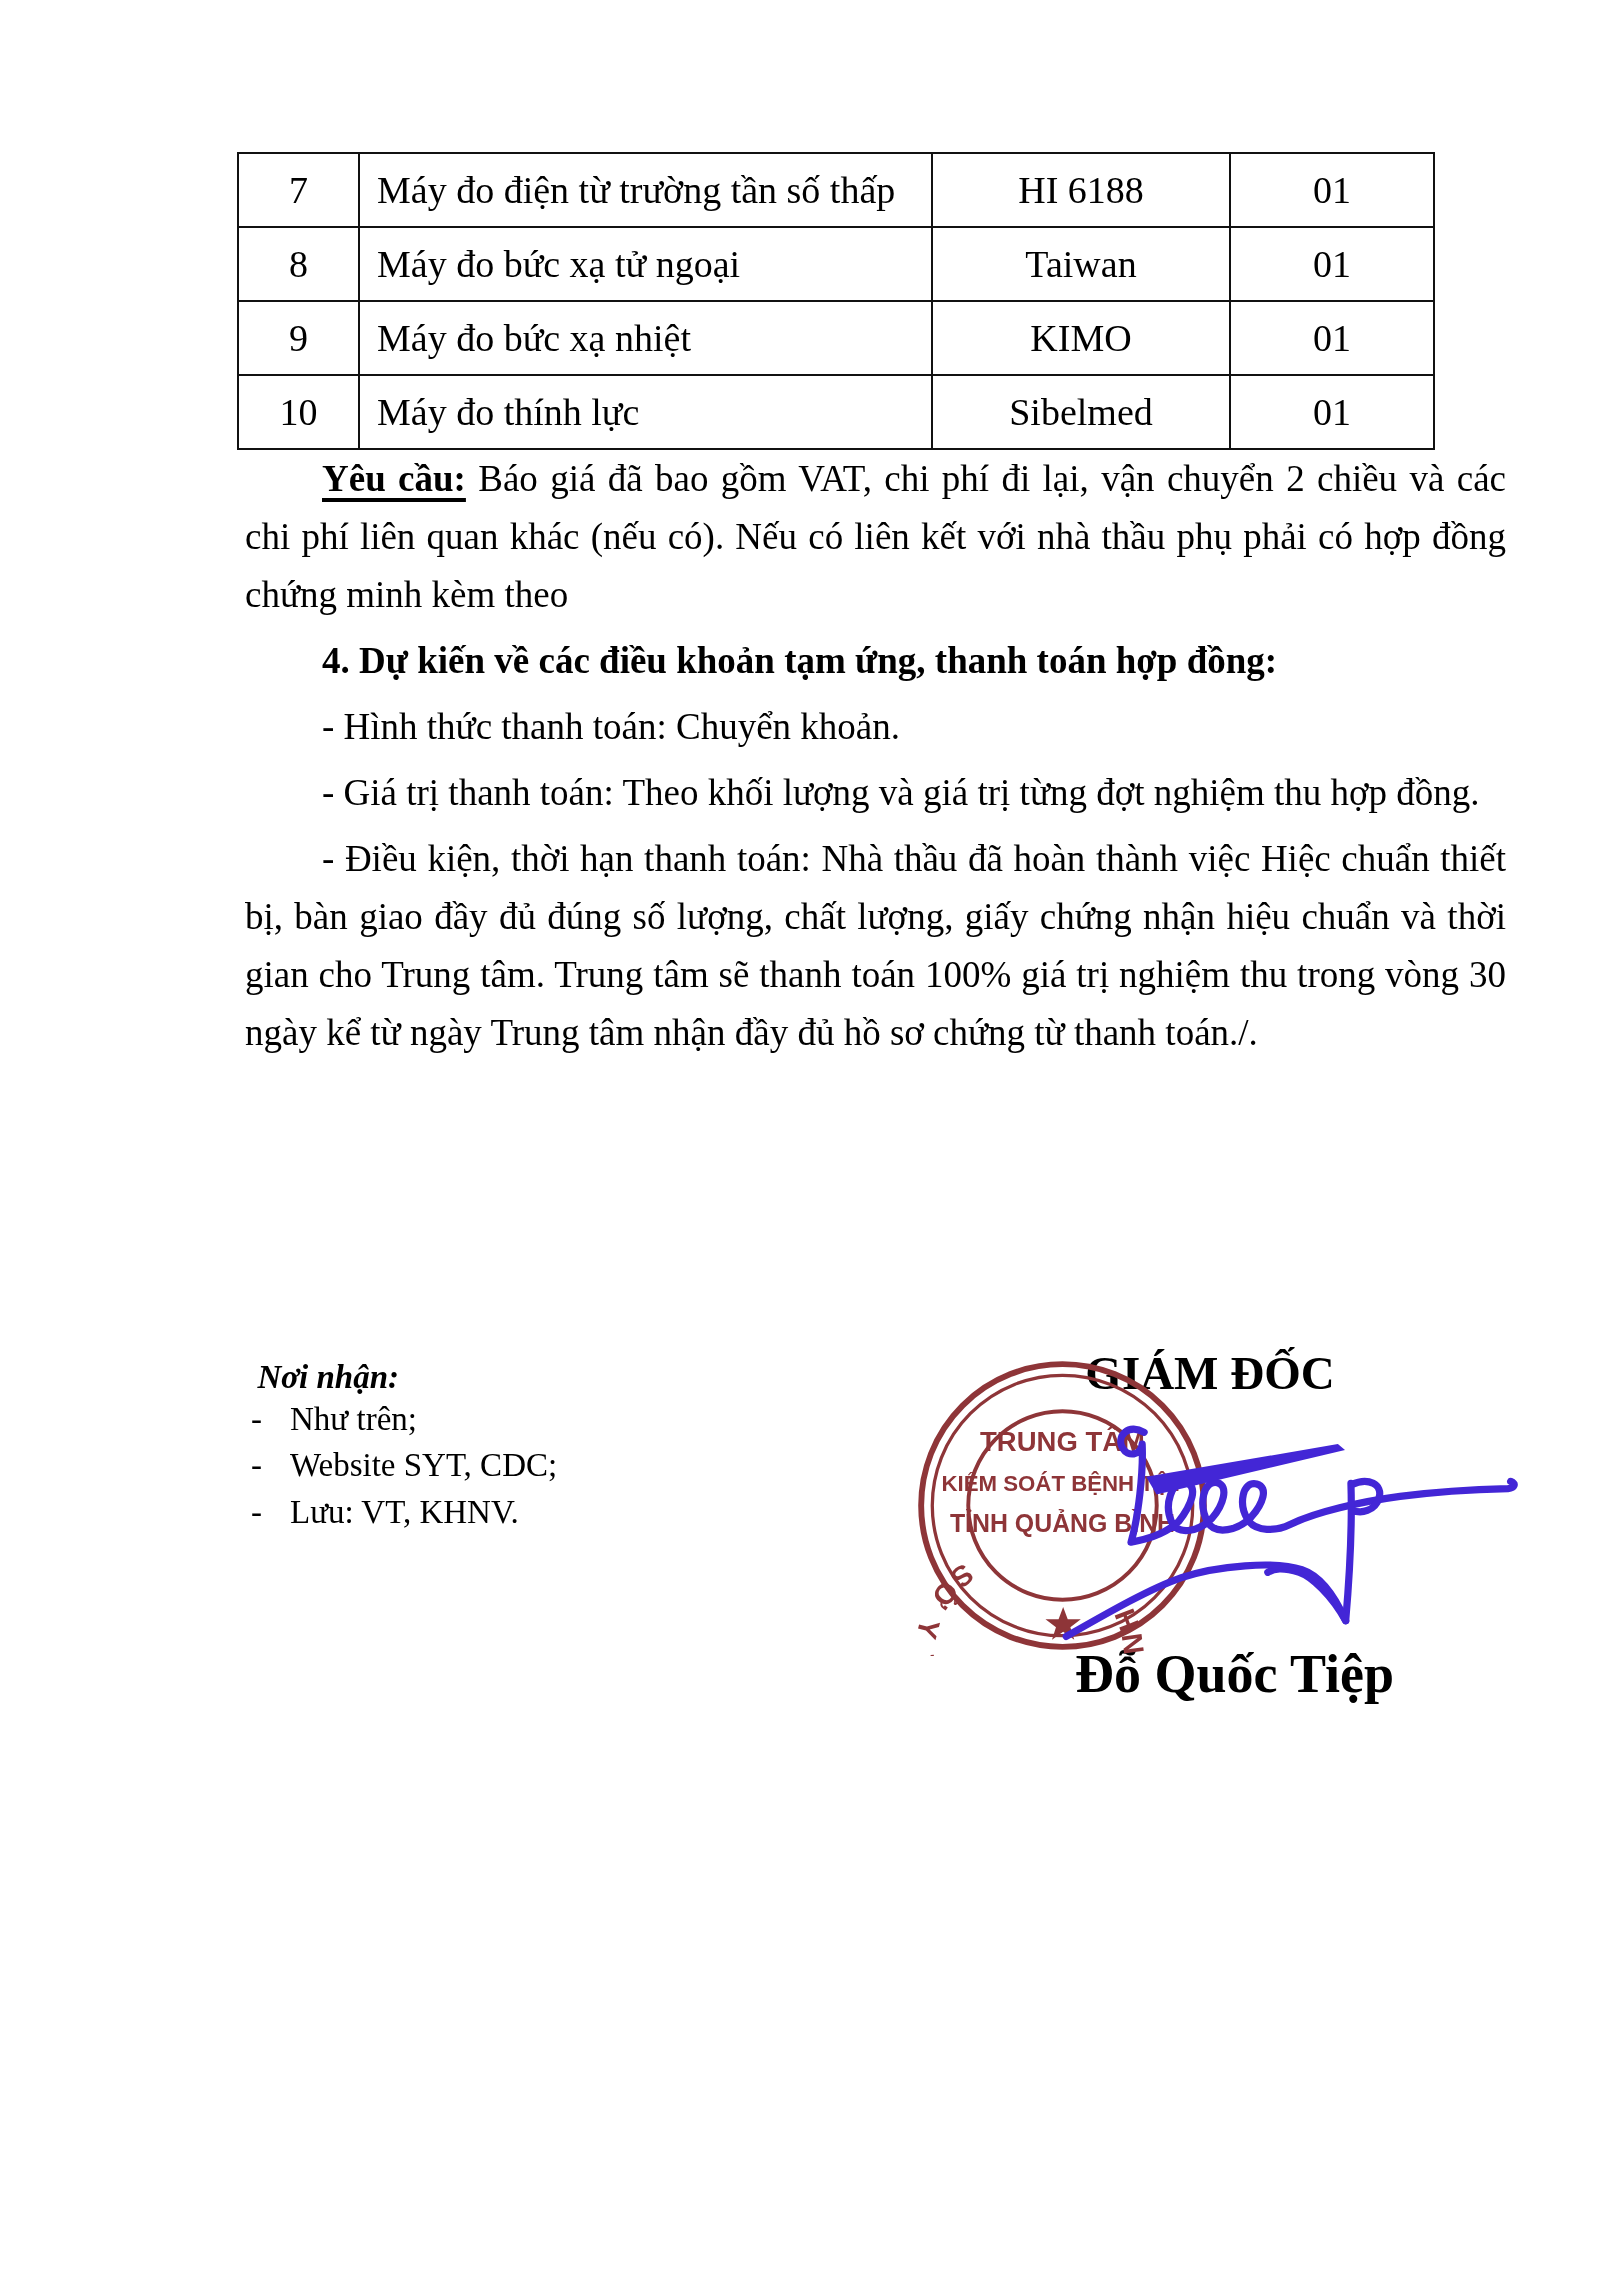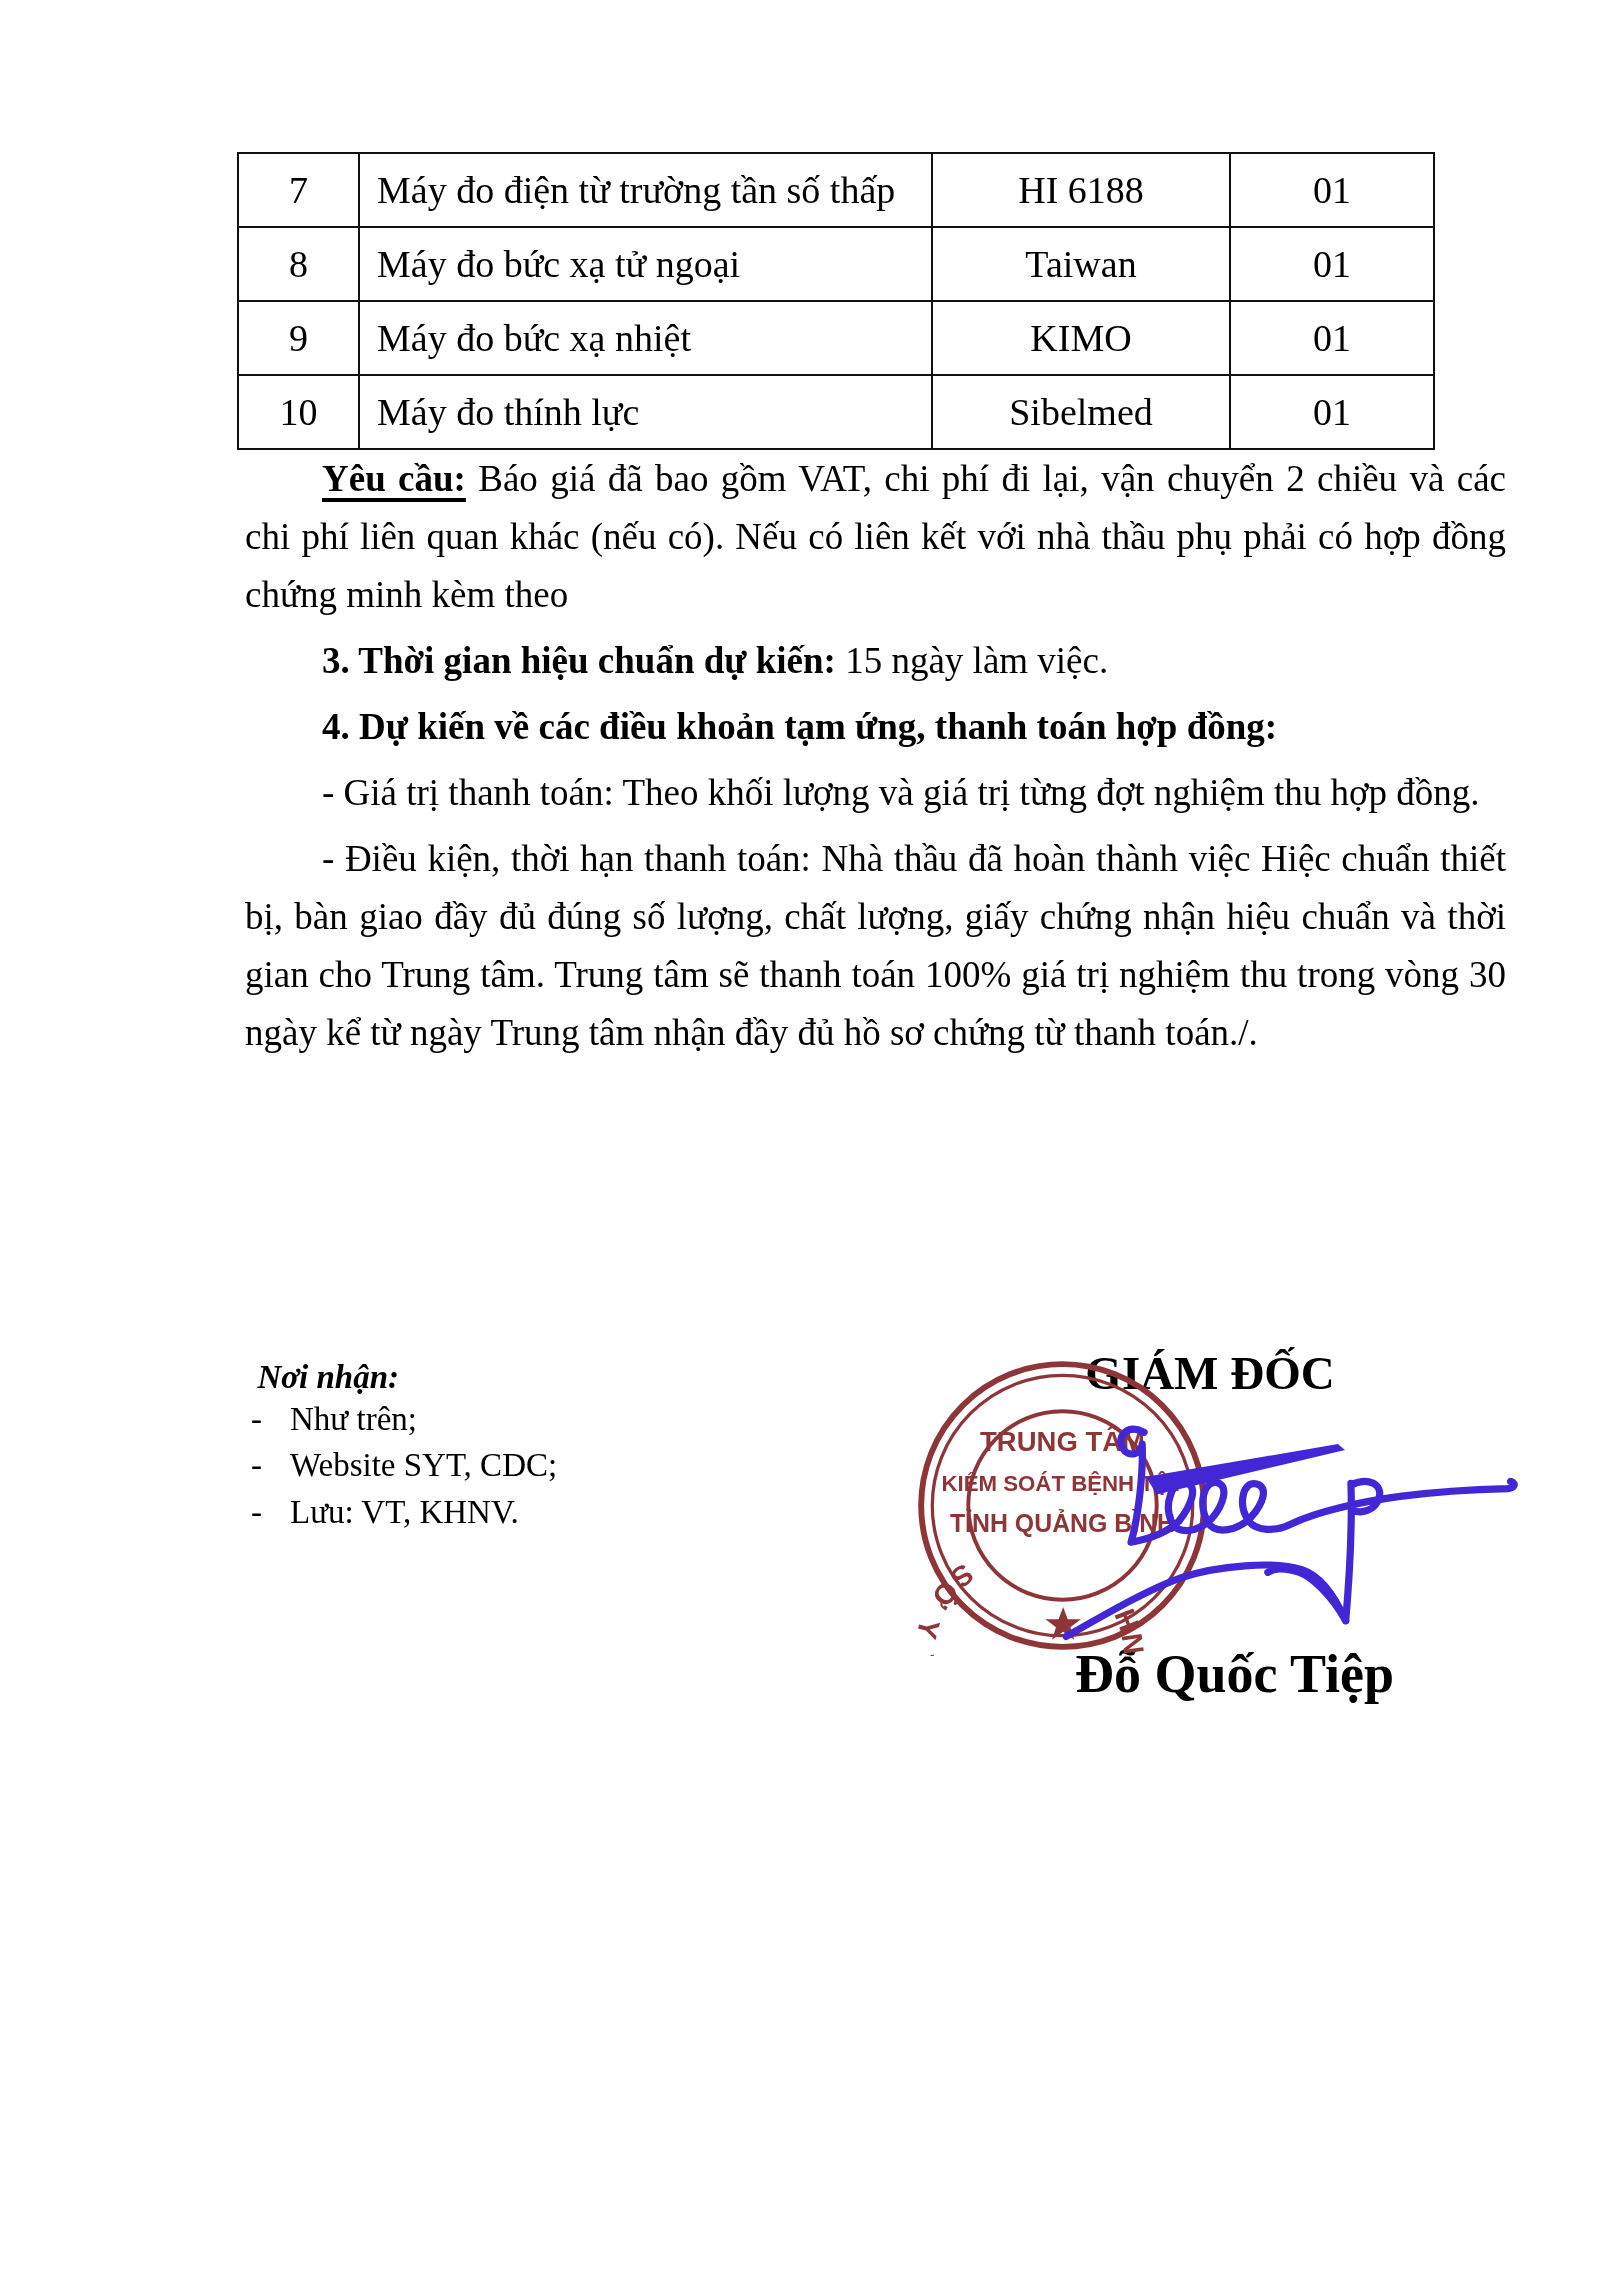--- a/index.html
+++ b/index.html
@@ -94,22 +94,22 @@
         <td class="c-no">10</td>
         <td class="c-name">Máy đo thính lực</td>
         <td class="c-model">Sibelmed</td>
         <td class="c-qty">01</td>
       </tr>
     </tbody>
   </table>
 
   <div class="bodytext">
     <p><span class="lead-bu">Yêu cầu:</span><span> Báo giá đã bao gồm VAT, chi phí đi lại, vận chuyển 2 chiều và các chi phí liên quan khác (nếu có). Nếu có liên kết với nhà thầu phụ phải có hợp đồng chứng minh kèm theo</span></p>
-    <p><span class="lead-b">3. Thời gian hiệu chuẩn dự kiến:</span><span> 15 ngày làm việc.</span></p>
     <p class="para-bold"><span>4. Dự kiến về các điều khoản tạm ứng, thanh toán hợp đồng:</span><span></span></p>
+    <p><span>- Hình thức thanh toán: Chuyển khoản.</span></p>
     <p><span>- Giá trị thanh toán: Theo khối lượng và giá trị từng đợt nghiệm thu hợp đồng.</span></p>
     <p><span>- Điều kiện, thời hạn thanh toán: Nhà thầu đã hoàn thành việc Hiệc chuẩn thiết bị, bàn giao đầy đủ đúng số lượng, chất lượng, giấy chứng nhận hiệu chuẩn và thời gian cho Trung tâm. Trung tâm sẽ thanh toán 100% giá trị nghiệm thu trong vòng 30 ngày kể từ ngày Trung tâm nhận đầy đủ hồ sơ chứng từ thanh toán./.</span></p>
   </div>
 
   <div class="recipients">
     <p class="rcp-title">Nơi nhận:</p>
     <div class="rcp-item">
       <span class="rcp-dash">-</span>
       <span>Như trên;</span>
     </div>

